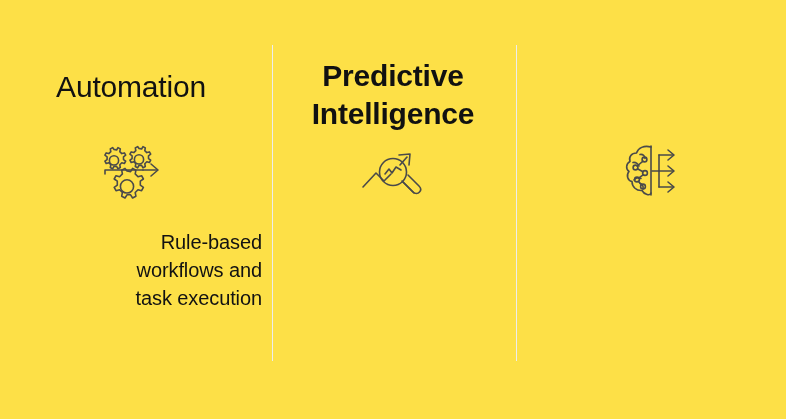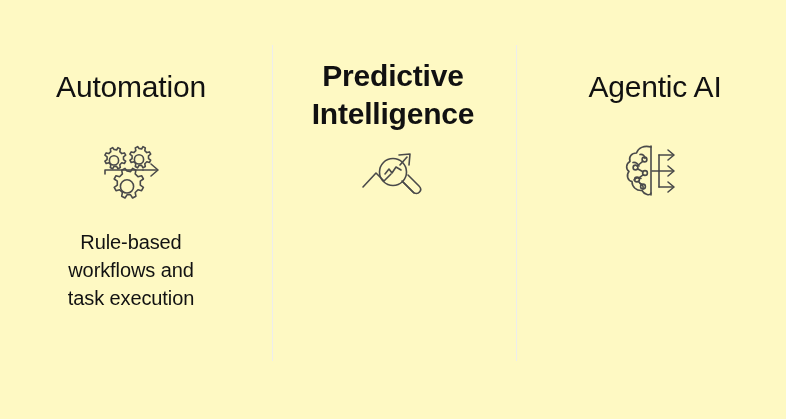--- a/index.html
+++ b/index.html
@@ -10,21 +10,21 @@
     width: 786px;
     height: 419px;
     background: #fefefe;
     font-family: "Liberation Sans", sans-serif;
     overflow: hidden;
   }
   .board {
     position: relative;
     width: 786px;
     height: 419px;
-    background: #fef9c3;
+    background: #fde047;
     display: flex;
     flex-direction: row;
     align-items: stretch;
   }
   .column {
     position: relative;
     flex: 1 1 0;
     display: flex;
     flex-direction: column;
     align-items: center;
@@ -68,21 +68,21 @@
   }
   .col-icon svg {
     display: block;
   }
 
   .col-desc {
     position: absolute;
     top: 228px;
     left: 0;
     right: 0;
-    text-align: center;
+    text-align: right;
     font-size: 20px;
     line-height: 28px;
     font-weight: 400;
     color: #121212;
     letter-spacing: -0.1px;
     white-space: pre-line;
   }
 </style>
 </head>
 <body>
@@ -154,21 +154,20 @@
         <path d="M25,31 L29,26 L32,30 L36,24 L41,27"></path>
 
         <path d="M43,39 L54,50"></path>
         <path d="M42,38 L53,49 C55,51 58,51 59.5,49 C61,47.5 61,45 59,43 L48,32"></path>
       </svg>
     </div>
 
   </div>
 
   <div class="column">
-    <div class="col-title one-line">Agentic AI</div>
 
     <div class="col-icon">
       <svg width="68" height="60" viewBox="0 0 68 60" fill="none" stroke="#4a4a4a" stroke-width="1.6" stroke-linejoin="round" stroke-linecap="round">
 
         <path d="M30,5 C23,3 17,6 15.5,11 C10.5,11 7.5,15 9,19.5
                  C5,21.5 4.5,27 8,29.5 C5,33 6.5,38.5 11,39.5
                  C11,45 15.5,49 21,48.5 C23.5,53 29,54 30,51"></path>
 
         <path d="M30,4 L30,53"></path>
 

